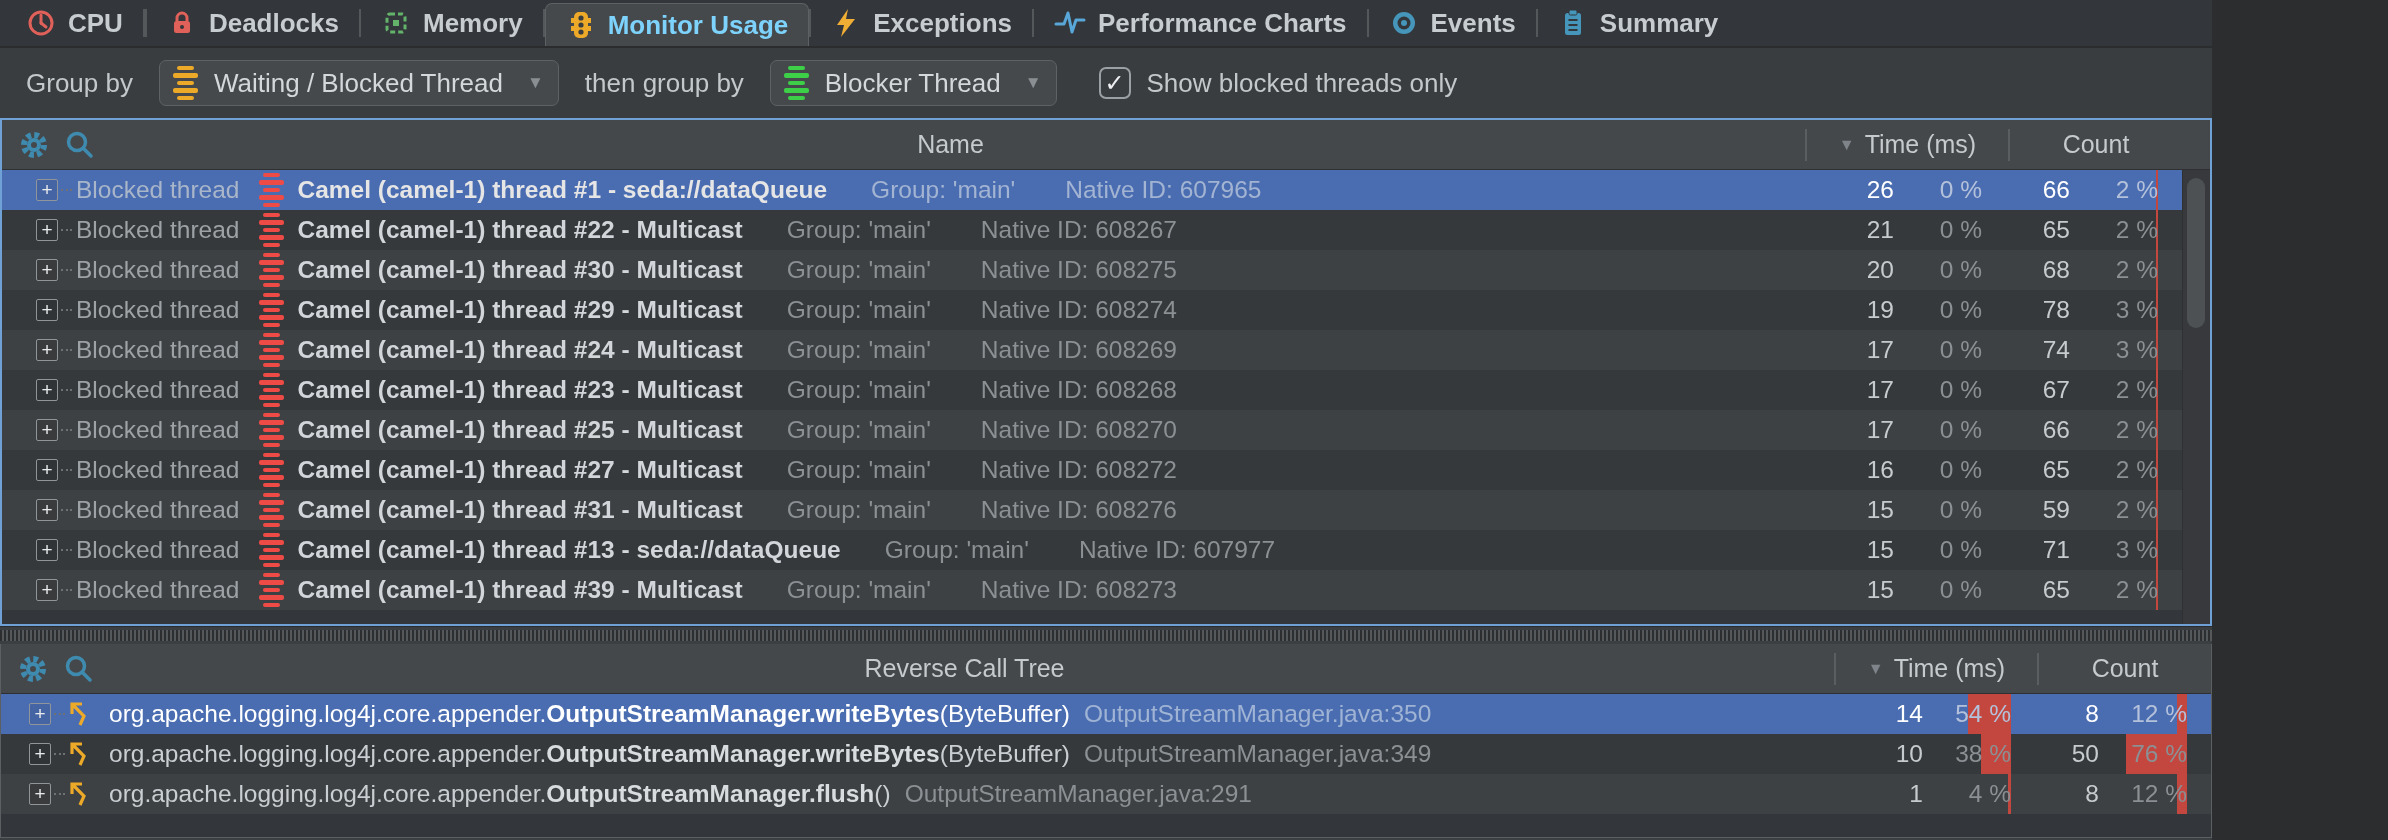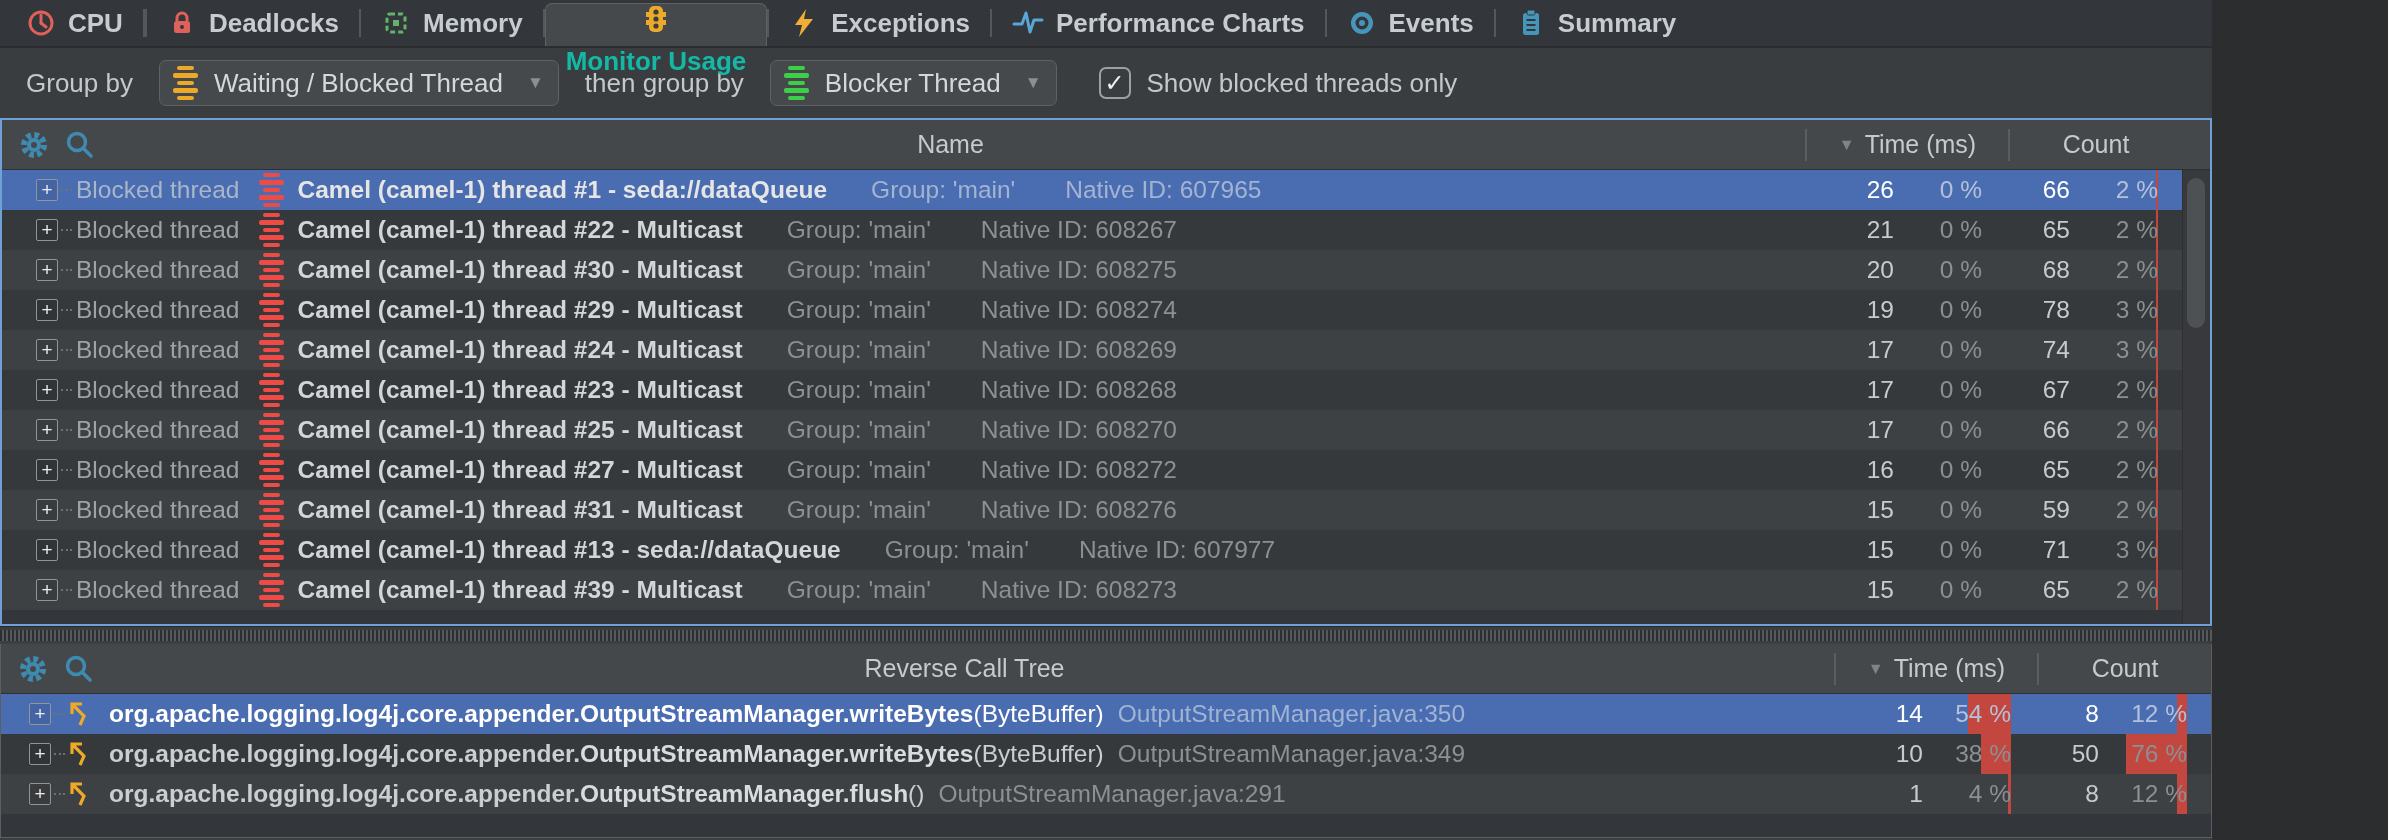--- a/index.html
+++ b/index.html
@@ -15,23 +15,23 @@
   .tabbar {
     height:48px; background:#33363a; display:flex; align-items:stretch;
     border-bottom:2px solid #2a2c2e; padding-left:6px;
   }
   .tab {
     display:flex; align-items:center; gap:12px; padding:0 20px;
     color:#c7ccd0; font-size:26px; font-weight:600; cursor:default; position:relative;
   }
   .tab .ticon { display:flex; align-items:center; }
   .tab.active {
-    background:#46494c; color:#14b8a6;
+    background:#46494c; color:#7dd3fc;
     border:1px solid #5d6163; border-bottom:none;
-    border-radius:7px 7px 0 0; margin-top:3px;flex-direction:column;
+    border-radius:7px 7px 0 0; margin-top:3px;
   }
   .tsep { width:2px; height:28px; background:#55585b; align-self:center; }
 
   
   .toolbar {
     height:70px; background:#3a3d40; display:flex; align-items:center;
     padding-left:26px; gap:26px;
   }
   .tb-label { color:#c3c8cb; font-size:26px; }
   .dropdown {
@@ -127,21 +127,21 @@
   .c-cms { width:62px; }
   .gapcell { width:26px; flex:none; }
   .endpad { width:24px; flex:none; }
   .c-pct { width:88px; position:relative; height:100%; display:flex; align-items:center; justify-content:flex-end; }
   .c-pct b { font-weight:400; color:#8b9094; position:relative; z-index:2; }
   .row.selected .c-pct b { color:#b4c1da; }
   .pbar { position:absolute; right:0; top:0; bottom:0; background:#c4473f; z-index:1; }
 
   
   .treetext { margin-left:14px; }
-  .pkg { color:#c9ced2;font-weight:bold; }
+  .pkg { color:#c9ced2; }
   .mth { color:#d8dcdf; font-weight:700; }
   .args { color:#c9ced2; }
   .src { color:#8b9094; margin-left:14px; }
   .row.selected .pkg, .row.selected .mth, .row.selected .args { color:#ffffff; }
   .row.selected .src { color:#9fb3d4; }
   .treearrow { margin-left:14px; display:flex; flex:none; }
 
   
   .splitter { height:18px; background:#3c3f41; position:relative; border-top:1px solid #292b2d; }
   .splitter::before {

